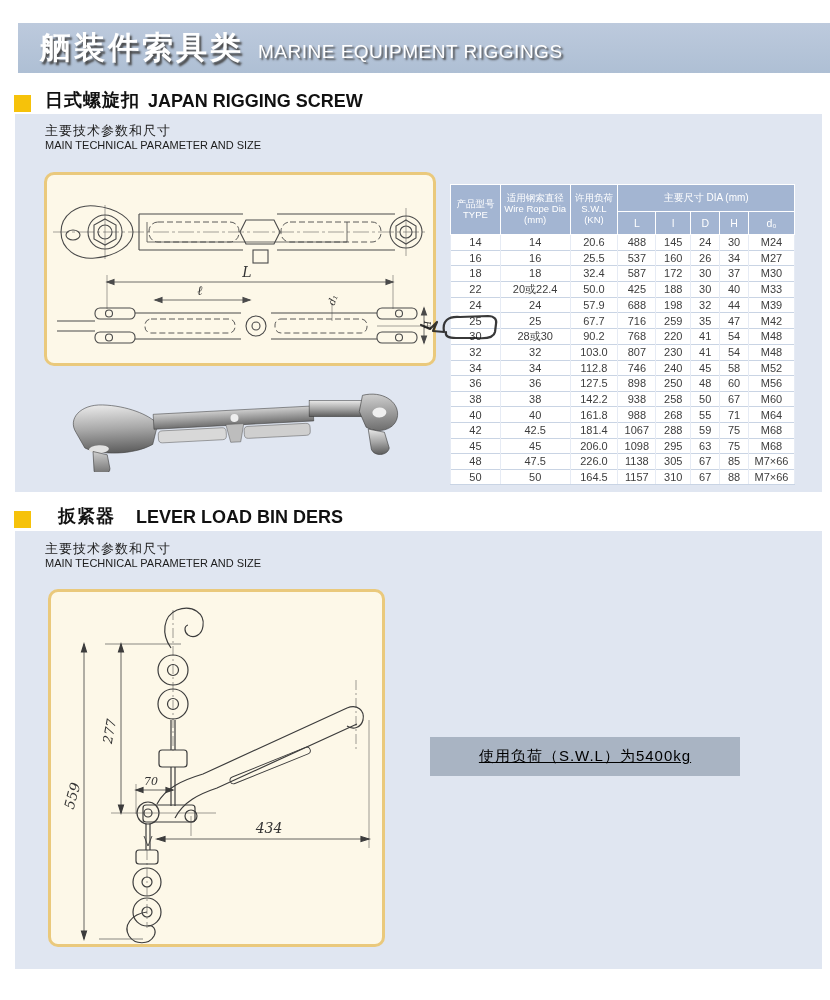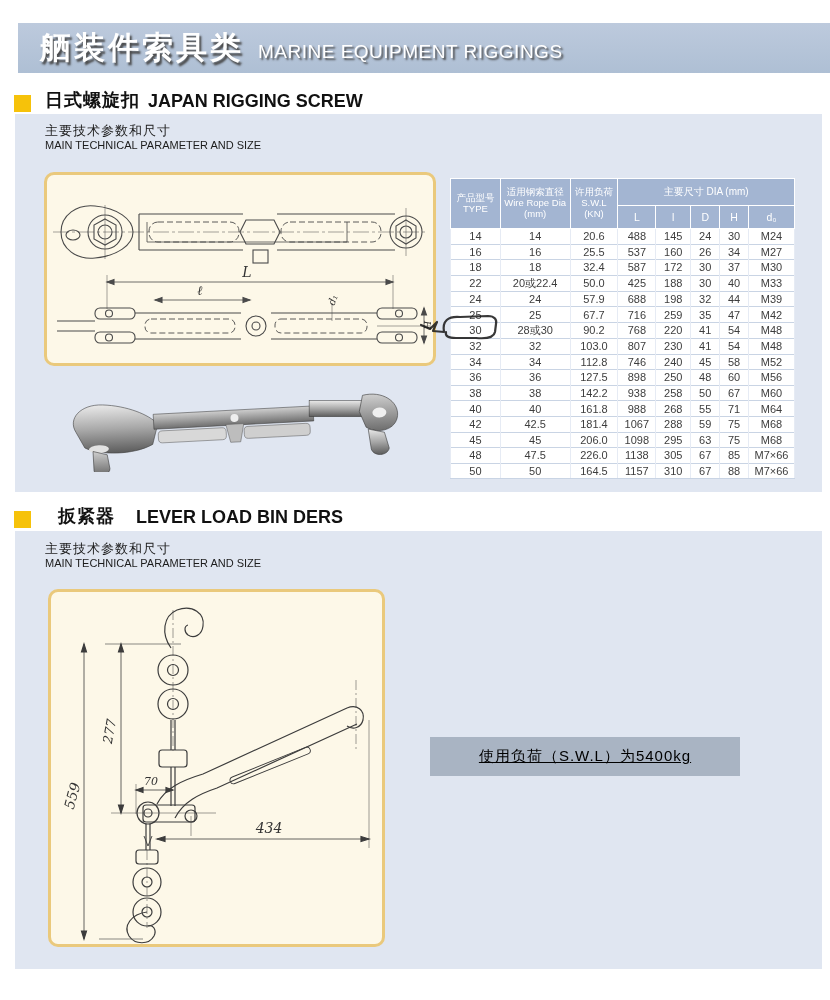--- a/index.html
+++ b/index.html
@@ -30,21 +30,21 @@
 
   
   .draw-box { position:absolute; background:#fdf8e8; border:3px solid #eac97c; border-radius:10px; }
   #draw-box-1 { left:44px; top:172px; width:392px; height:194px; }
   #draw-box-2 { left:48px; top:589px; width:337px; height:358px; }
 
   
   #photo { position:absolute; left:58px; top:384px; width:356px; height:88px; }
 
   
-  #spec-table { position:absolute; left:450px; top:178px; width:345px; border-collapse:collapse;
+  #spec-table { position:absolute; left:450px; top:184px; width:345px; border-collapse:collapse;
     font-size:11px; color:#3d3d3d; background:#fff; }
   #spec-table th { background:#a3b5d2; color:#fff; font-weight:normal; border:1px solid #fff;
     text-align:center; vertical-align:middle; line-height:1.15; }
   #spec-table thead th.top3 { font-size:9.5px; height:50px; }
   #spec-table thead th.grp { font-size:10px; height:26px; }
   #spec-table thead th.sub { font-size:10.5px; height:22px; }
   #spec-table td { text-align:center; height:15.6px; padding:0 1px;
     border-top:1px solid #c9d4e4; border-right:1px solid #e6ebf4; border-left:1px solid #e6ebf4; }
   #spec-table tbody tr:last-child td { border-bottom:1px solid #c9d4e4; }
 

